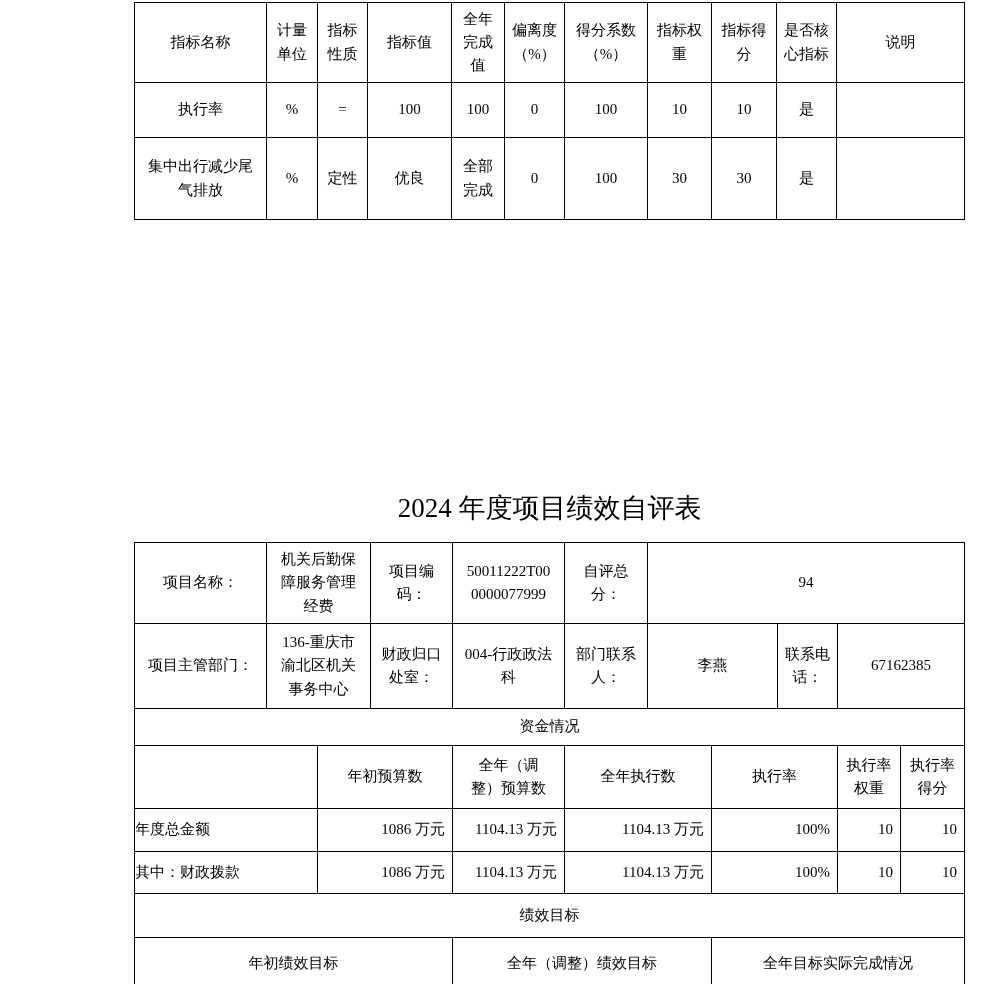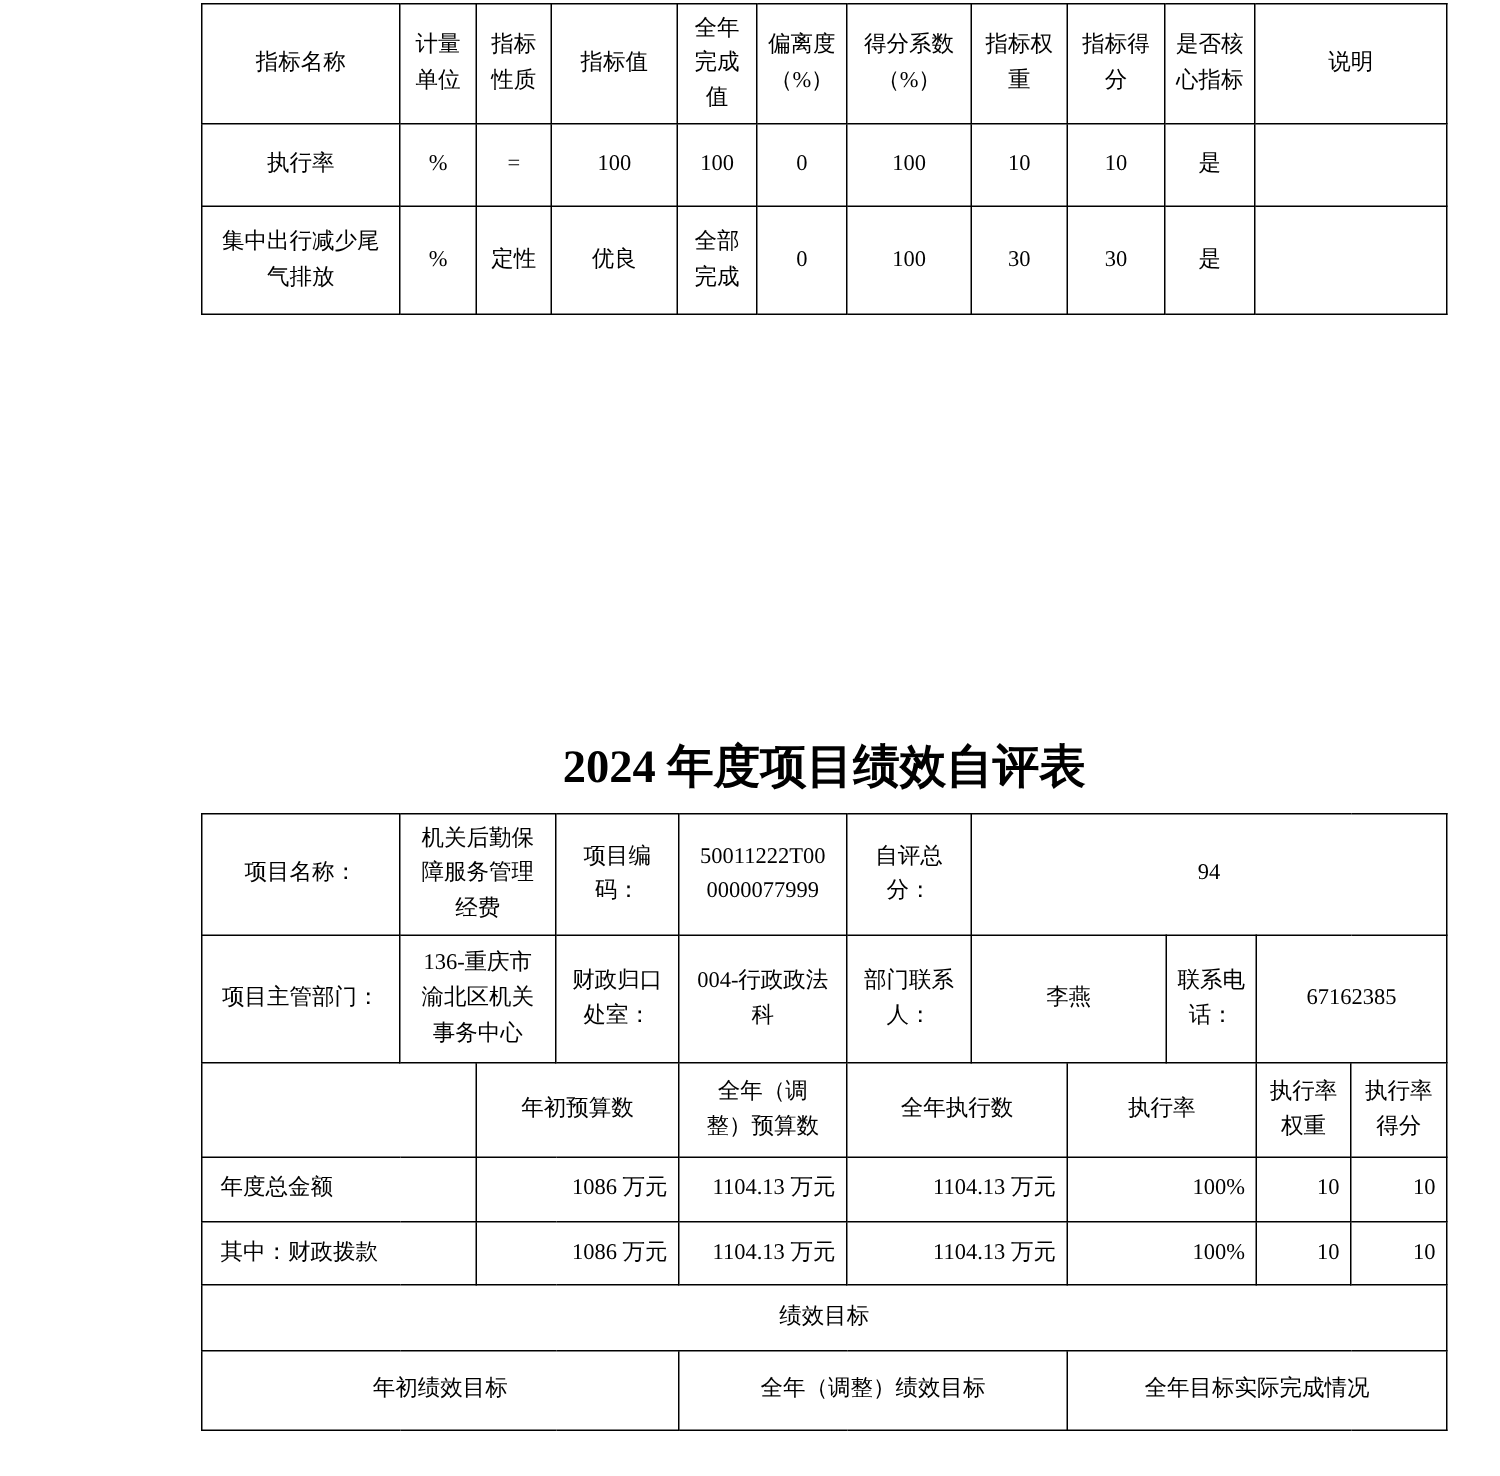--- a/index.html
+++ b/index.html
@@ -13,24 +13,24 @@
     border:1px solid #000;
     text-align:center;vertical-align:middle;
     white-space:pre-line;word-break:break-all;
     font-size:15px;line-height:1.55;
     padding:1px 2px;overflow:hidden;
   }
   #indicator-table{left:134px;top:2px;width:831px;}
   #self-eval-table{left:134px;top:542px;width:831px;}
   .doc-title{
     position:absolute;left:134px;top:490px;width:831px;
-    text-align:center;font-size:31px;font-weight:bold;
+    text-align:center;font-size:27px;font-weight:normal;
     white-space:nowrap;
   }
-  .ta-l{text-align:left;padding-left:12px;border-radius:19px;}
+  .ta-l{text-align:left;padding-left:0;border-radius:19px;}
   .ta-r{text-align:right;padding-right:7px;margin-top:42px;}
 </style>
 </head>
 <body>
 
 <table id="indicator-table">
   <colgroup>
     <col style="width:132px">
       <col style="width:51px">
       <col style="width:50px">
@@ -72,21 +72,21 @@
     <td>=</td>
     <td>100</td>
     <td>100</td>
     <td>0</td>
     <td>100</td>
     <td>10</td>
     <td>10</td>
     <td>是</td>
     <td></td>
   </tr>
-  <tr style="height:72px">
+  <tr style="height:82px">
     <td>集中出行减少尾
 气排放</td>
     <td>%</td>
     <td>定性</td>
     <td>优良</td>
     <td>全部
 完成</td>
     <td>0</td>
     <td>100</td>
     <td>30</td>
@@ -136,20 +136,23 @@
 处室：</td>
     <td>004-行政政法
 科</td>
     <td>部门联系
 人：</td>
     <td colspan="2">李燕</td>
     <td>联系电
 话：</td>
     <td colspan="2">67162385</td>
   </tr>
+  <tr style="height:37px">
+    <td colspan="11">资金情况</td>
+  </tr>
   <tr style="height:63px">
     <td colspan="2"></td>
     <td colspan="2">年初预算数</td>
     <td>全年（调
 整）预算数</td>
     <td colspan="2">全年执行数</td>
     <td colspan="2">执行率</td>
     <td>执行率
 权重</td>
     <td>执行率

